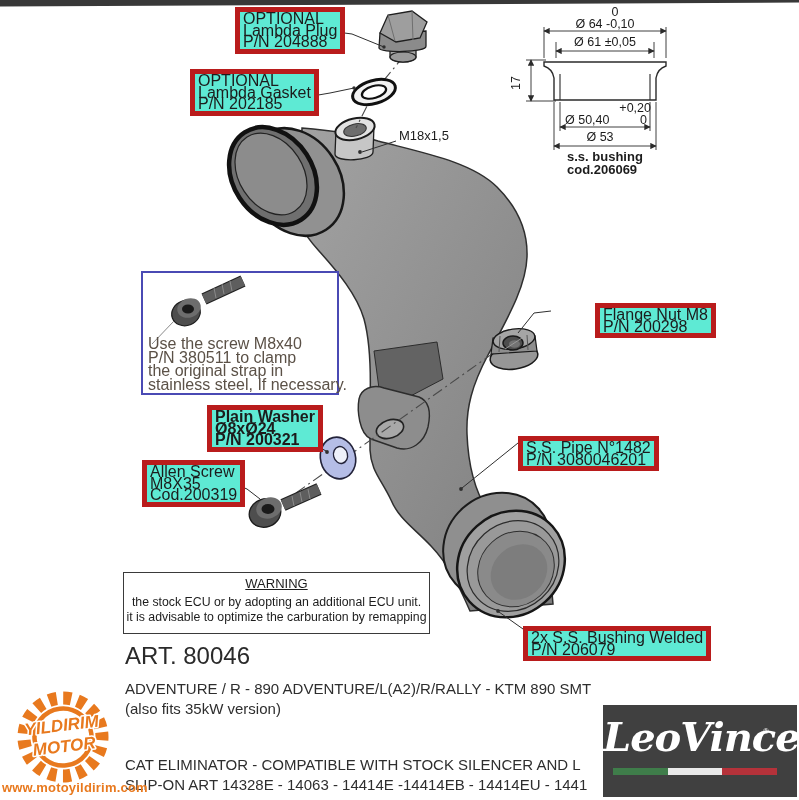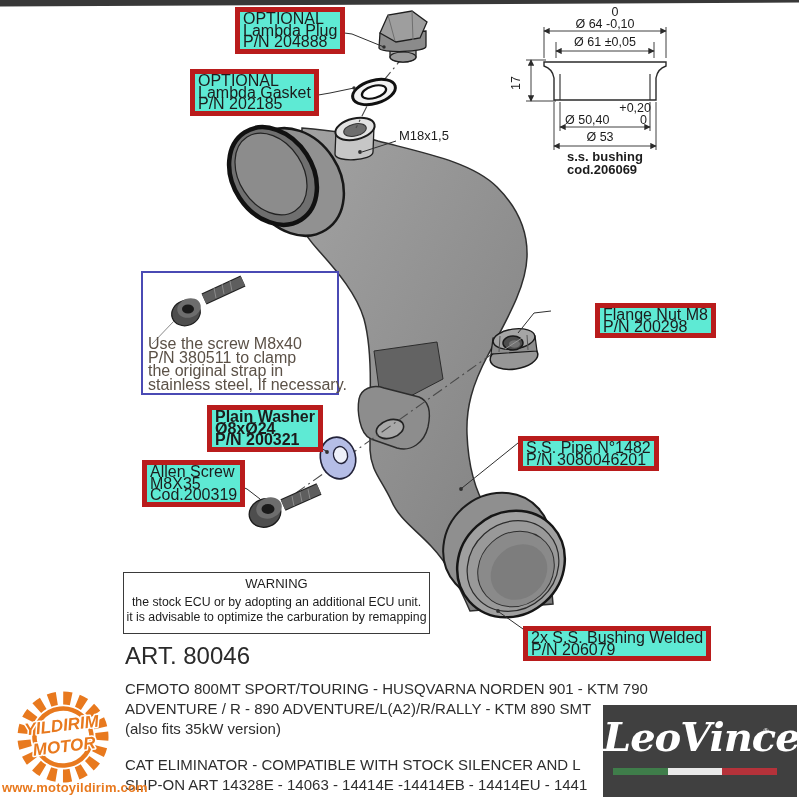--- a/index.html
+++ b/index.html
@@ -8,21 +8,21 @@
   svg{position:absolute;left:0;top:0;}
   .lbl{position:absolute;background:#5eead4;border:5px solid #b91c1c;padding:1px 3px;
        font-size:16px;line-height:11.5px;color:#1c1c1c;white-space:nowrap;z-index:5;}
   .plain{position:absolute;white-space:nowrap;z-index:5;color:#1c1c1c;}
   .note{position:absolute;left:141px;top:271px;width:194px;height:120px;
         border:2px solid #4a4ab4;z-index:4;background:transparent;}
   .note .txt{position:absolute;left:5px;top:64px;font-size:16px;line-height:13.5px;
         color:#5b5147;white-space:nowrap;}
   .warn{position:absolute;left:123px;top:572px;width:305px;height:60px;
         border:1.2px solid #3a3a3a;z-index:5;text-align:center;color:#1d1d1d;background:#fff;}
-  .warn .t{font-size:13px;margin-top:3px;}
+  .warn .t{font-size:13px;margin-top:3px;text-decoration:underline;}
   .warn .b{font-size:12.3px;line-height:15px;margin-top:4px;}
   .art{position:absolute;left:125px;top:642px;font-size:24px;color:#2a2a2a;z-index:5;}
   .compat{position:absolute;left:125px;font-size:15px;line-height:20px;color:#2e2e2e;
         white-space:nowrap;z-index:2;}
   .c1{top:679px;} .c2{top:755px;}
   .leovince{position:absolute;left:603px;top:705px;width:194px;height:92px;background:#404040;
         z-index:6;overflow:hidden;}
   .lv-text{position:absolute;left:0;right:0;top:8px;text-align:center;color:#ffffff;
         font-family:"DejaVu Serif",serif;font-style:italic;font-weight:bold;font-size:40px;
         letter-spacing:-1px;}
@@ -242,21 +242,20 @@
   <div class="t">WARNING</div>
   <div class="b">
     <div>the stock ECU or by adopting an additional ECU unit.</div>
     <div>it is advisable to optimize the carburation by remapping</div>
   </div>
 </div>
 
 <div class="art">ART. 80046</div>
 
 <div class="compat c1">
-  <div>CFMOTO 800MT SPORT/TOURING - HUSQVARNA NORDEN 901 - KTM 790</div>
   <div>ADVENTURE / R - 890 ADVENTURE/L(A2)/R/RALLY - KTM 890 SMT</div>
   <div>(also fits 35kW version)</div>
 </div>
 <div class="compat c2">
   <div>CAT ELIMINATOR - COMPATIBLE  WITH STOCK SILENCER AND L</div>
   <div>SLIP-ON ART 14328E - 14063 - 14414E -14414EB - 14414EU - 1441</div>
 </div>
 
 <div class="leovince">
   <div class="lv-text">LeoVince</div>

